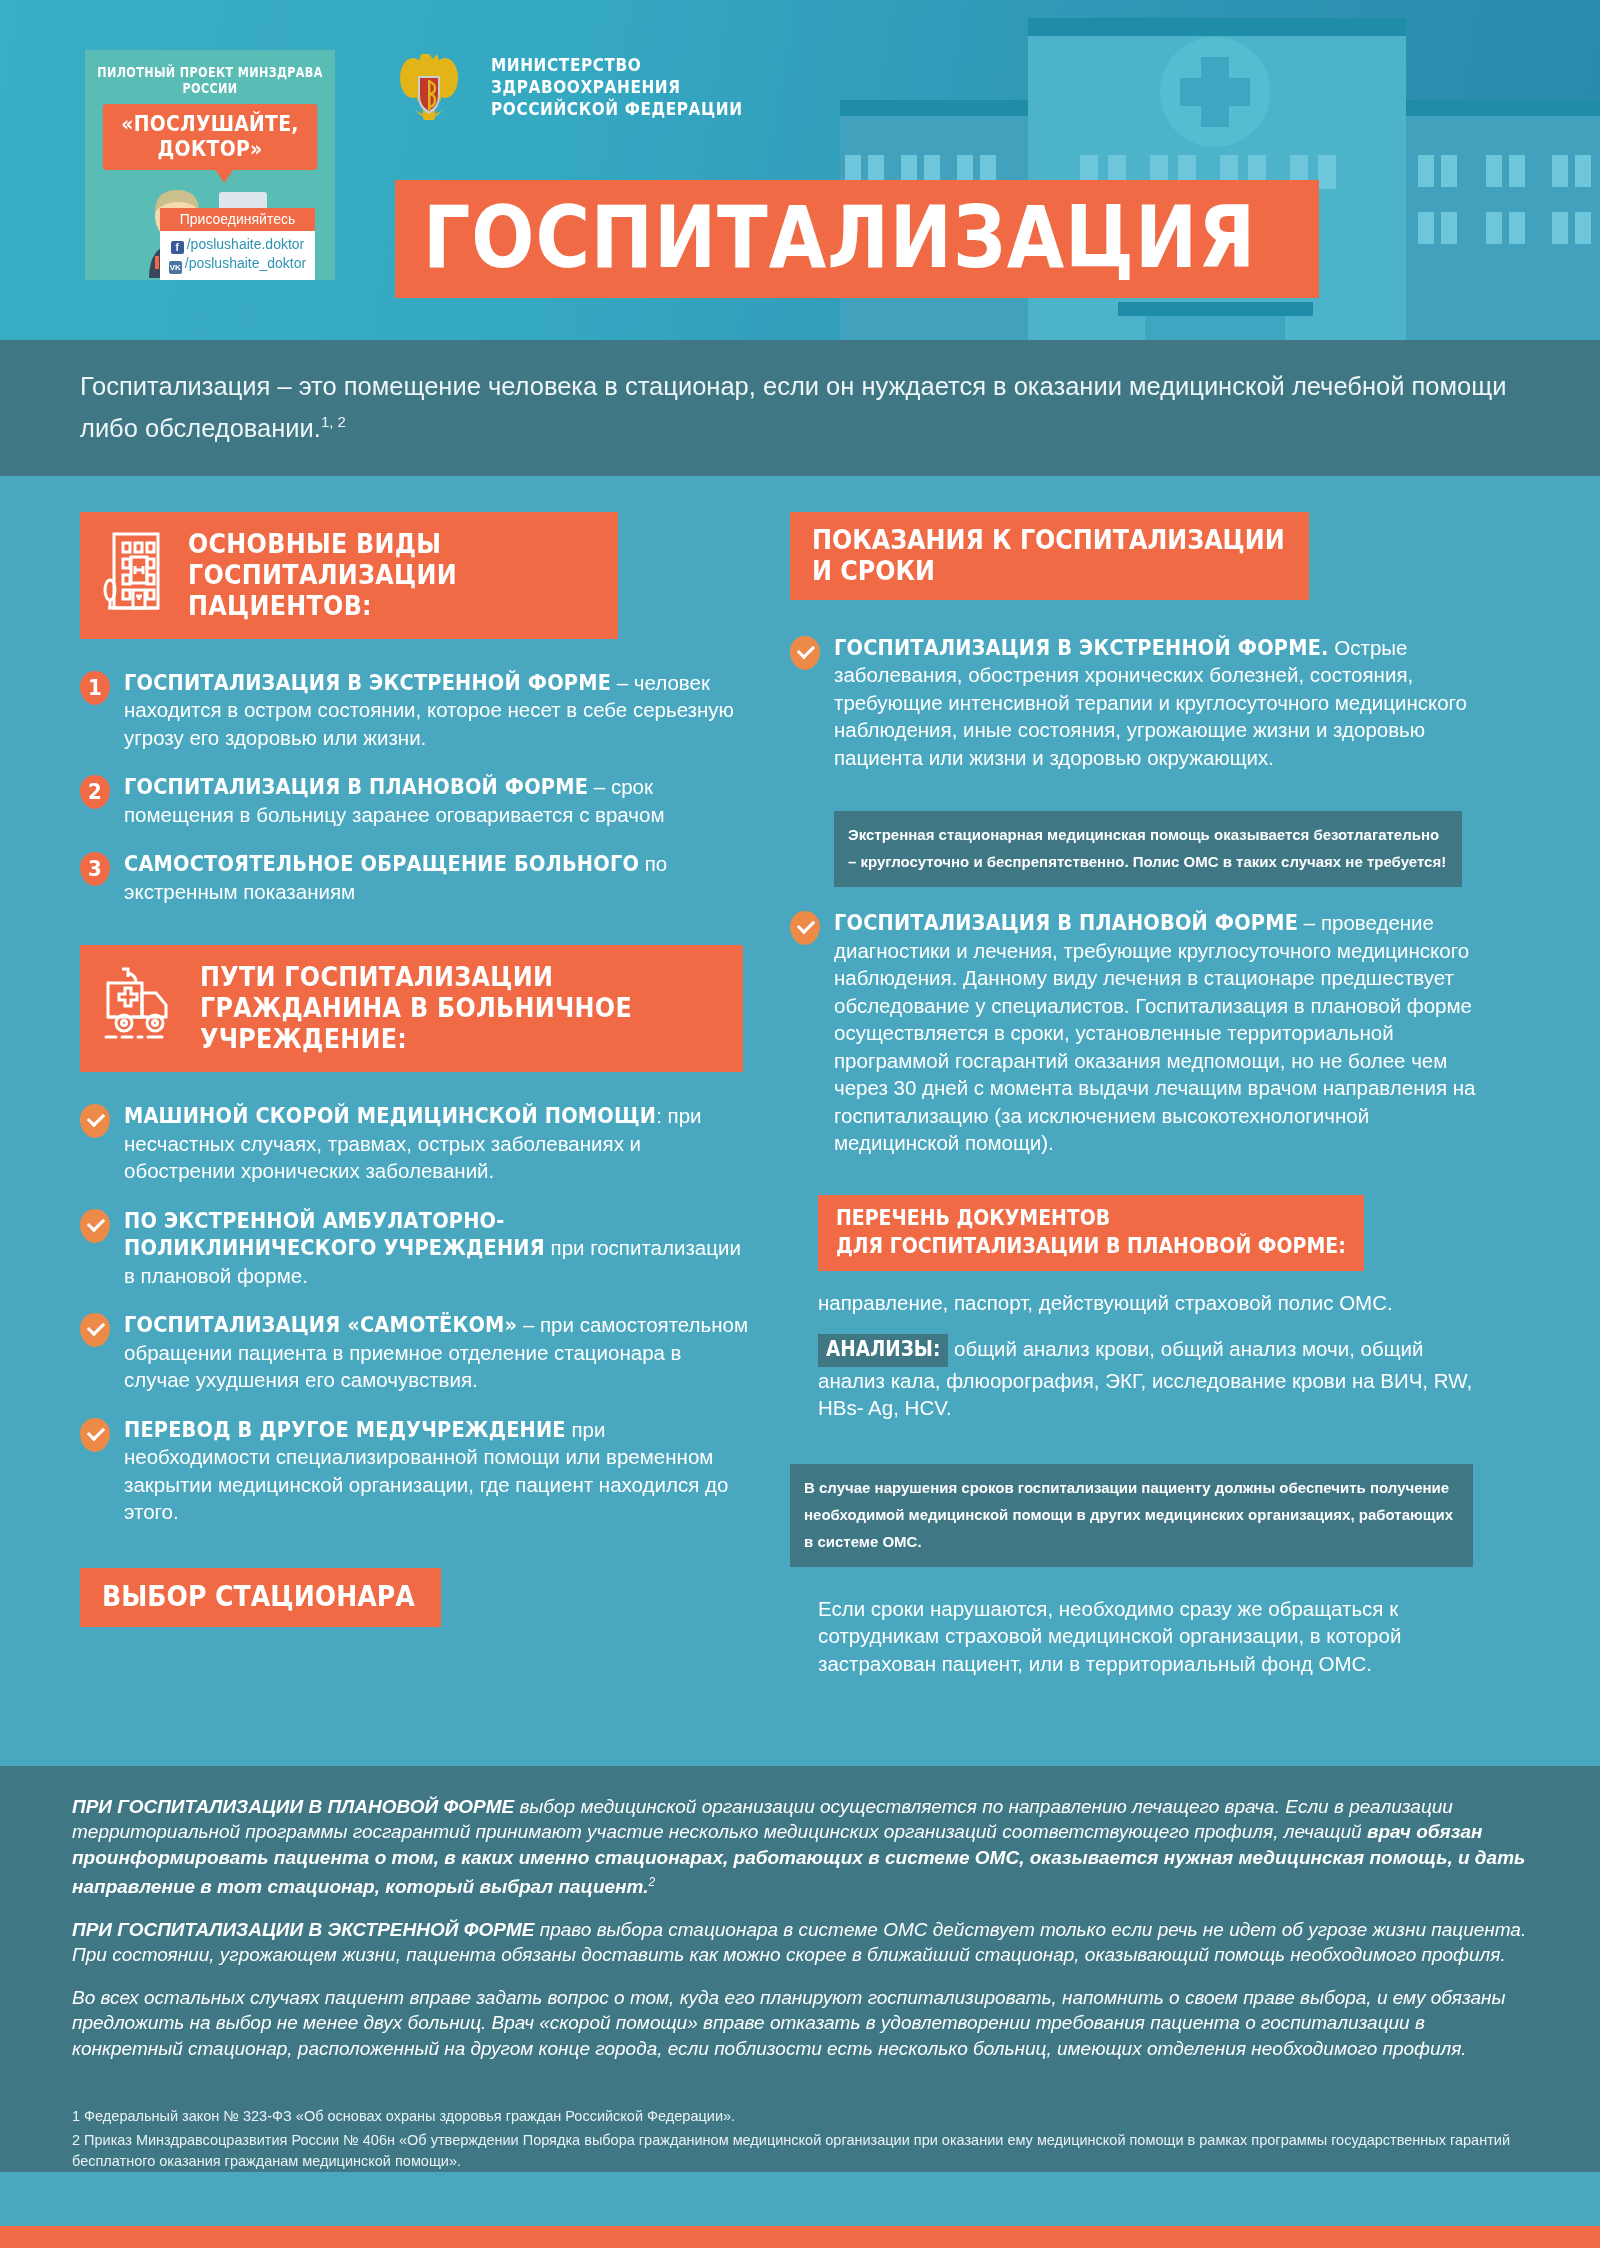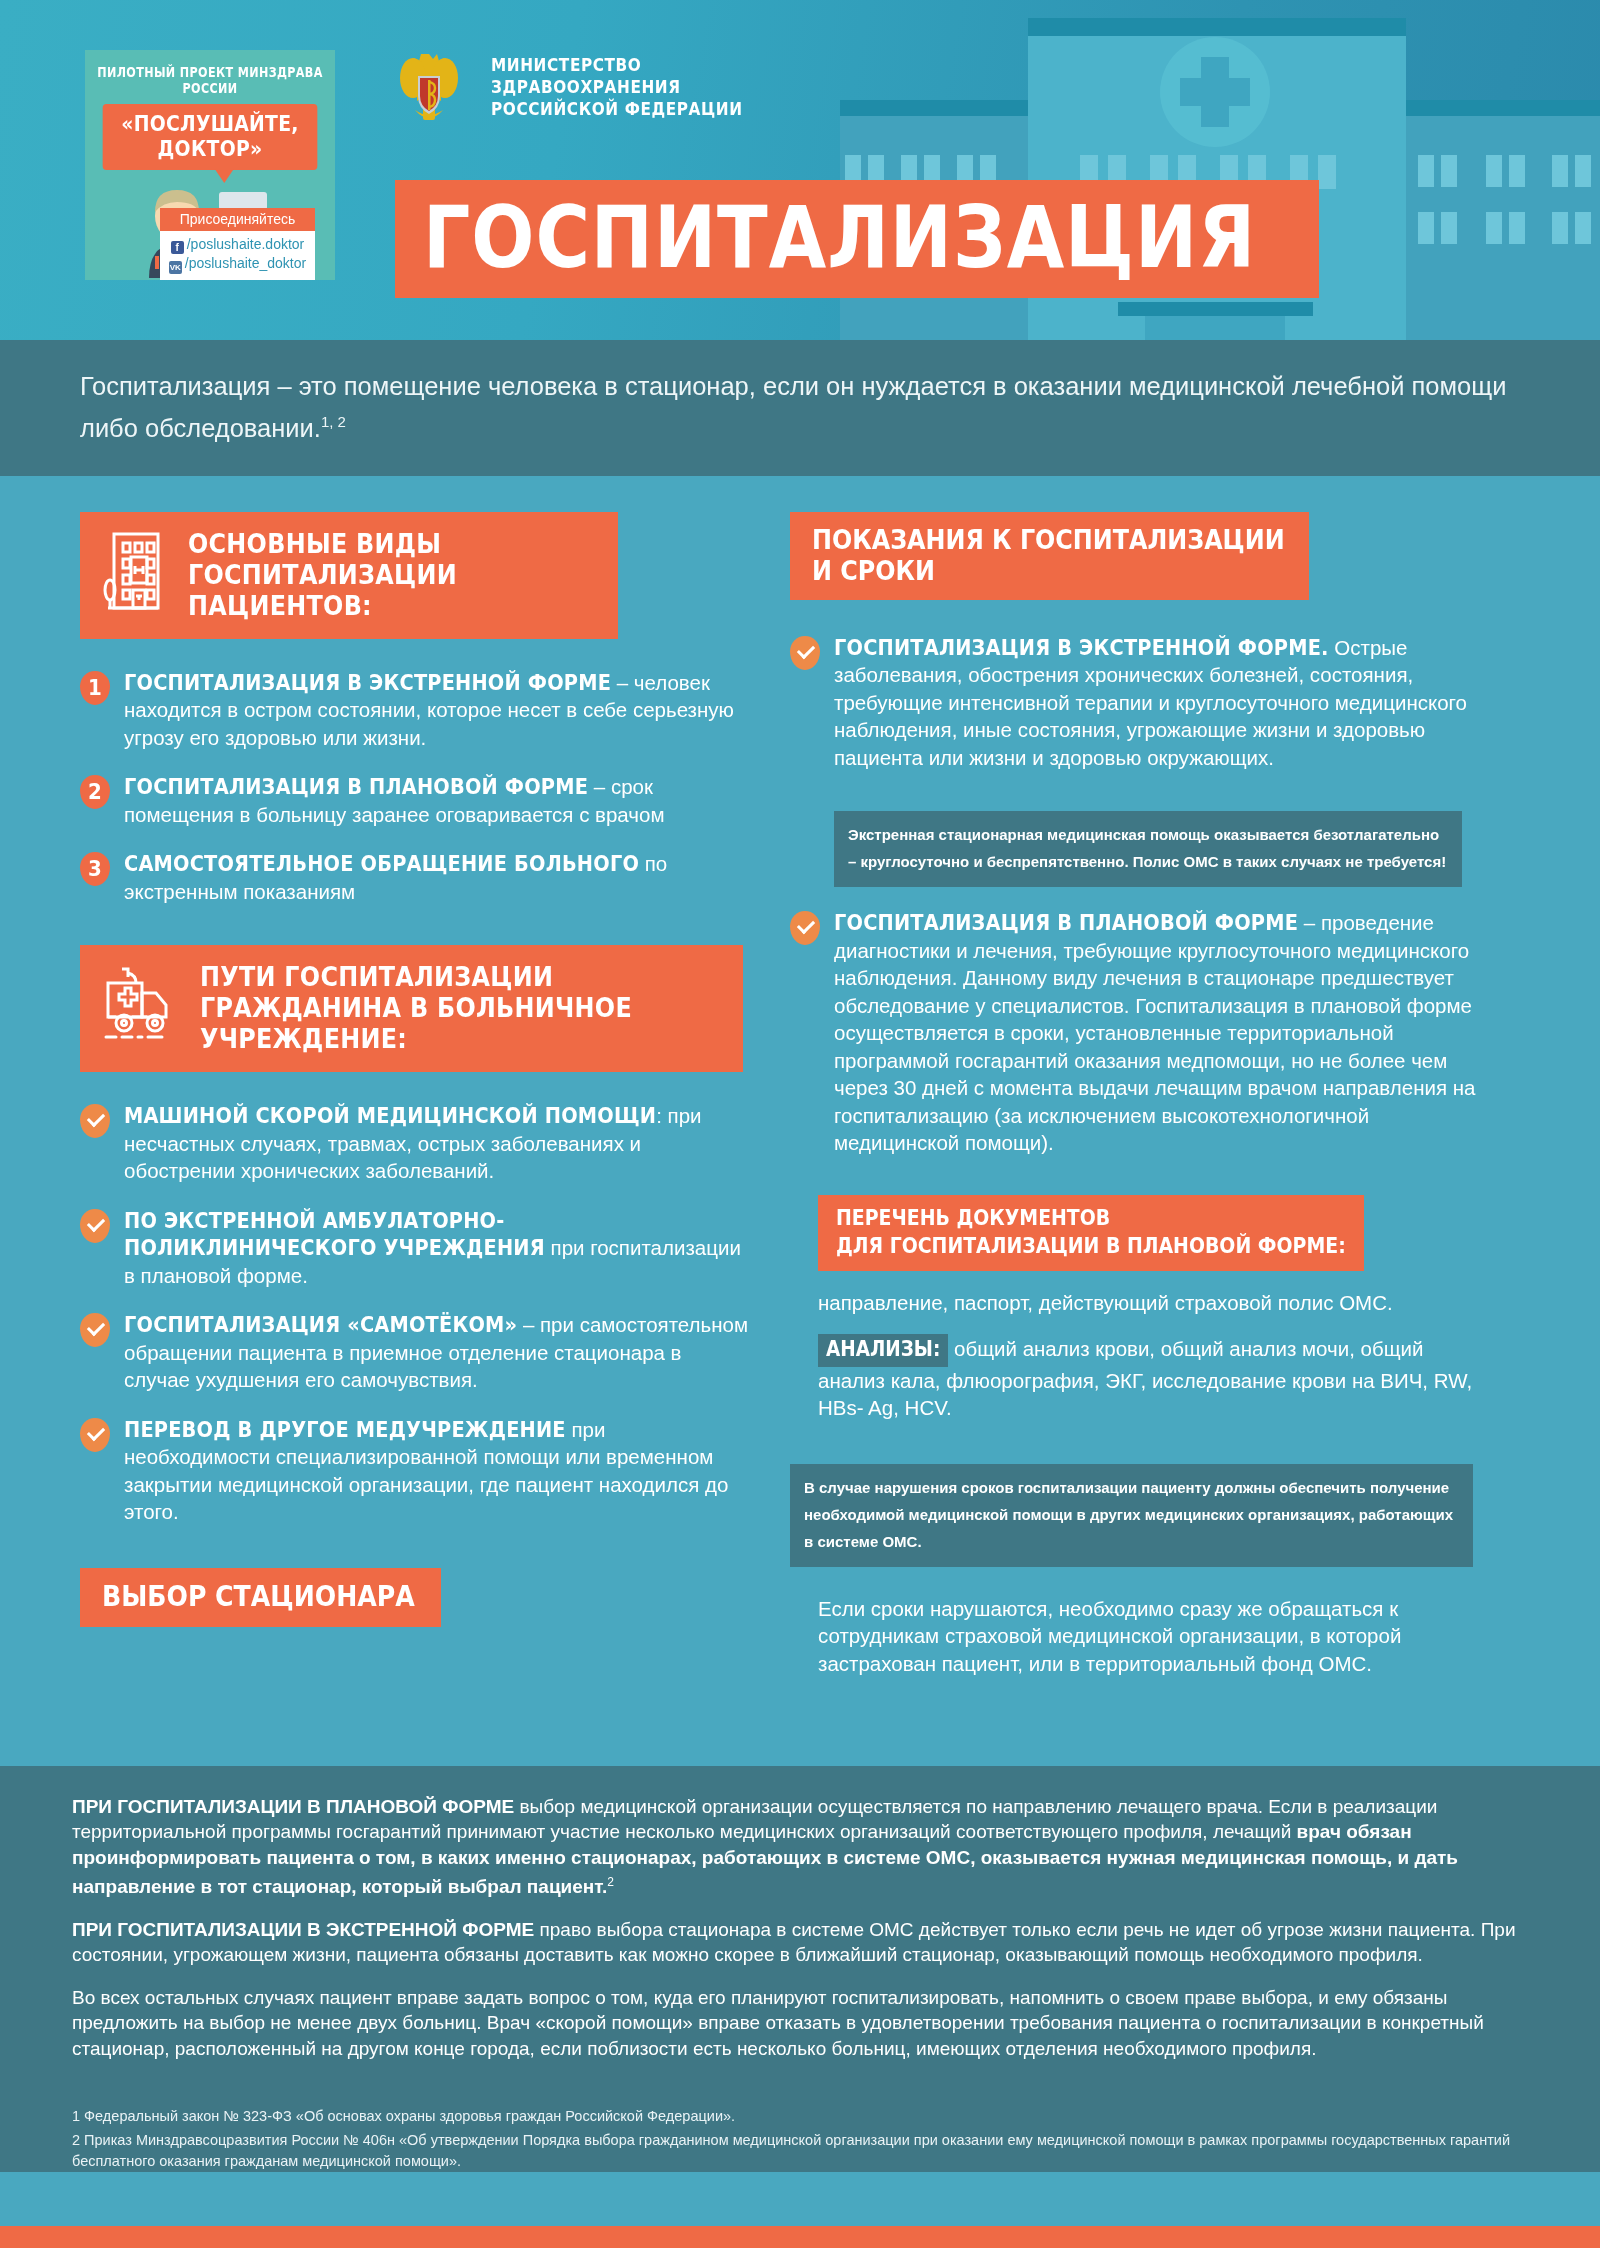--- a/index.html
+++ b/index.html
@@ -148,21 +148,21 @@
   .indent{margin-left:28px;}
 
   .vybor{
     display:inline-block;background:#ef6a45;color:#fff;font-weight:bold;
     font-size:28px;padding:12px 26px 14px 22px;
     font-family:"DejaVu Sans Condensed","Liberation Sans Narrow","Liberation Sans",sans-serif;
   }
 
   
   .bottom{background:#3f7785;padding:28px 72px 16px 72px;}
-  .bottom p{color:#ffffff;font-size:19px;line-height:25.5px;margin:0 0 17px 0;}
+  .bottom p{color:#ffffff;font-size:19px;line-height:25.5px;margin:0 0 17px 0;font-style:italic;}
   .bottom p b{font-weight:bold;}
   .bottom sup{font-size:12px;}
   .notes{padding:12px 72px 0 72px;background:#3f7785;}
   .notes p{color:#eaf3f6;font-size:14.5px;line-height:21px;margin:0 0 3px 0;}
   .footbar{position:absolute;left:0;bottom:0;width:1600px;height:22px;background:#ef6a45;}
 </style>
 </head>
 <body>
 
 <div class="page">

